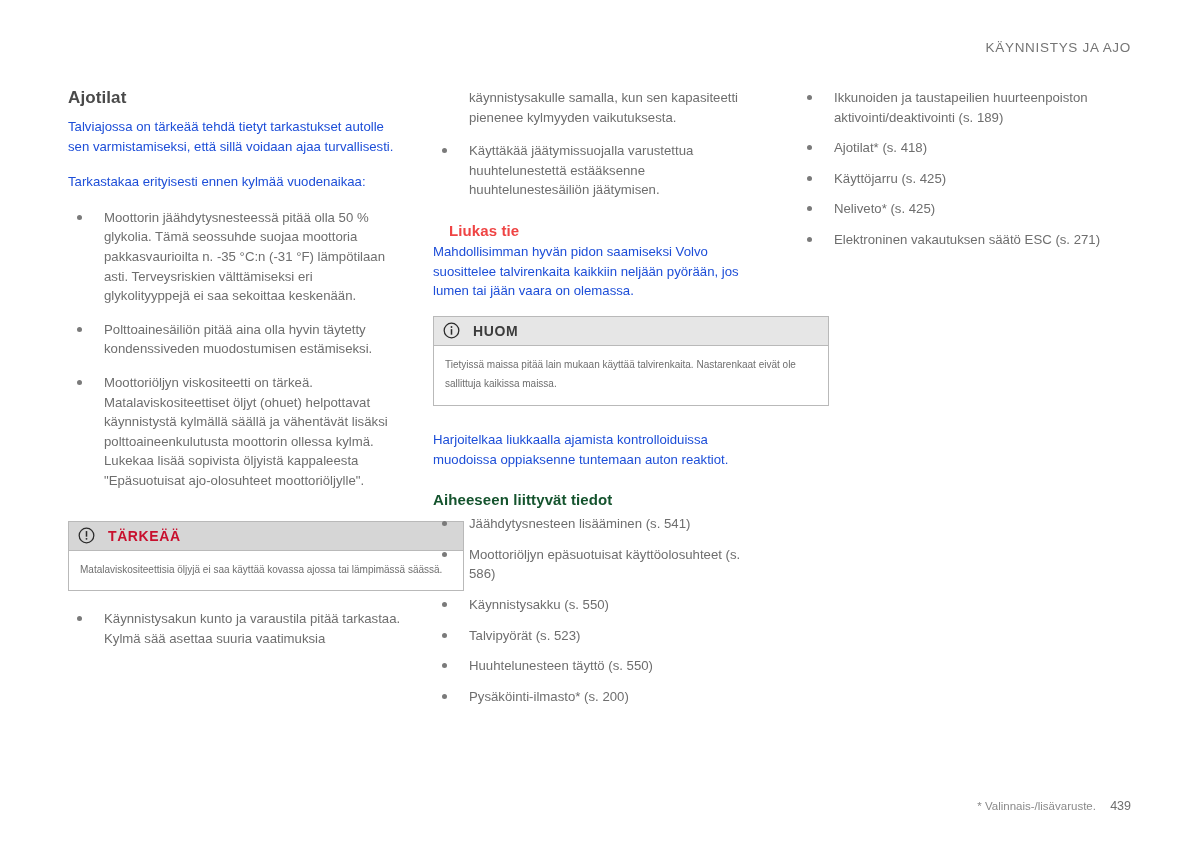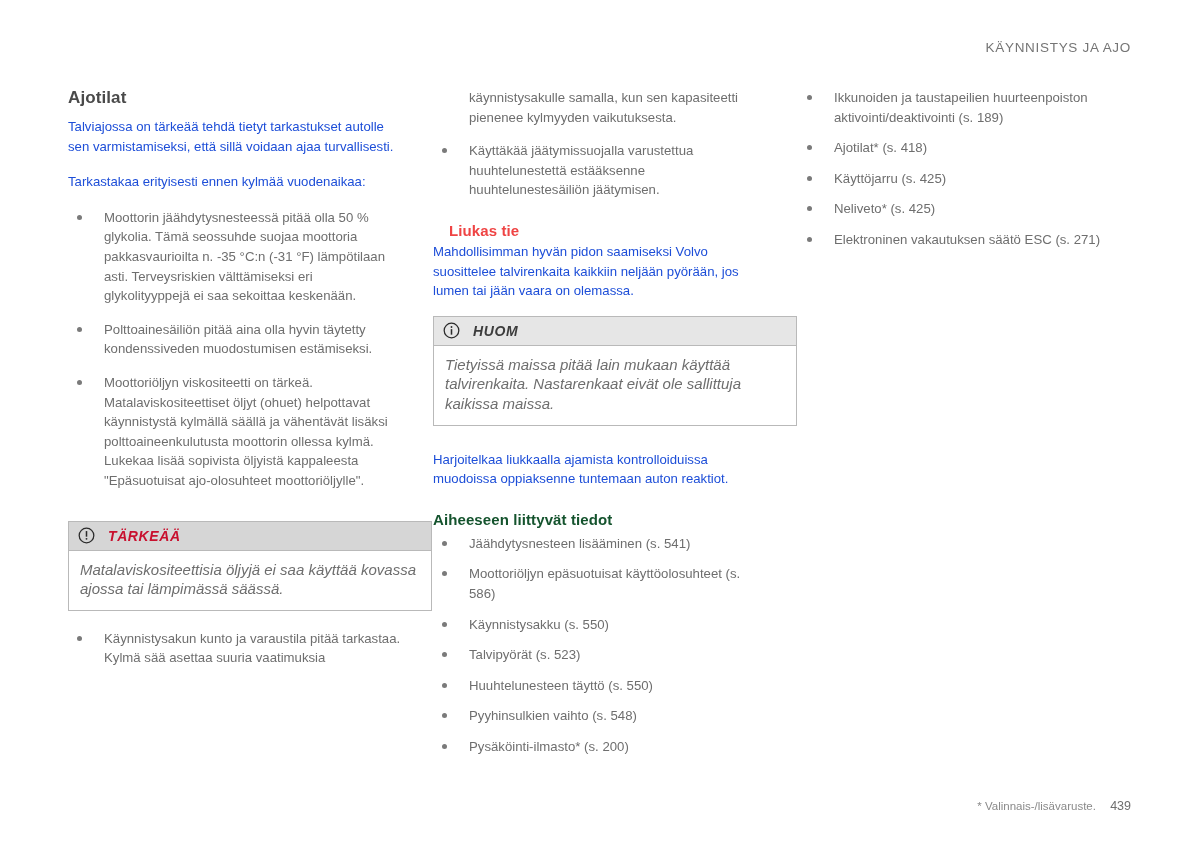--- a/index.html
+++ b/index.html
@@ -117,23 +117,22 @@
   }
   ul.bullets.spaced-lg li {
     margin-bottom: 14px;
   }
 
   
   .callout {
     border: 1px solid #b9b9b9;
     background: #ffffff;
     margin: 0 0 18px 0;
-    width: 364px;
+    width: 396px;
     box-sizing: border-box;
-    font-style: italic;
   }
   .callout-head {
     display: flex;
     align-items: center;
     background: #d6d6d6;
     border-bottom: 1px solid #b9b9b9;
     padding: 5px 10px 5px 9px;
     height: 18px;
   }
   .callout-head.note {
@@ -152,21 +151,21 @@
     letter-spacing: 0.6px;
   }
   .callout-title.important {
     color: #c8102e;
   }
   .callout-title.note {
     color: #3c3c3c;
   }
   .callout-body {
     padding: 9px 11px 11px 11px;
-    font-size: 15px;
+    font-size: 10px;
     line-height: 19.6px;
     color: #6e6e6e;
   }
 
   .spacer-after-callout {
     height: 2px;
   }
 
   
   .footer {
@@ -292,24 +291,20 @@
         <li>
           <span class="bullet-dot"></span>
           <span>Talvipyörät (s. 523)</span>
         </li>
         <li>
           <span class="bullet-dot"></span>
           <span>Huuhtelunesteen täyttö (s. 550)</span>
         </li>
         <li>
           <span class="bullet-dot"></span>
-          <span>Pyyhinsulkien vaihto (s. 548)</span>
-        </li>
-        <li>
-          <span class="bullet-dot"></span>
           <span>Pysäköinti-ilmasto* (s. 200)</span>
         </li>
       </ul>
 
     </div>
 
     <div class="col">
 
       <ul class="bullets related">
         <li>

